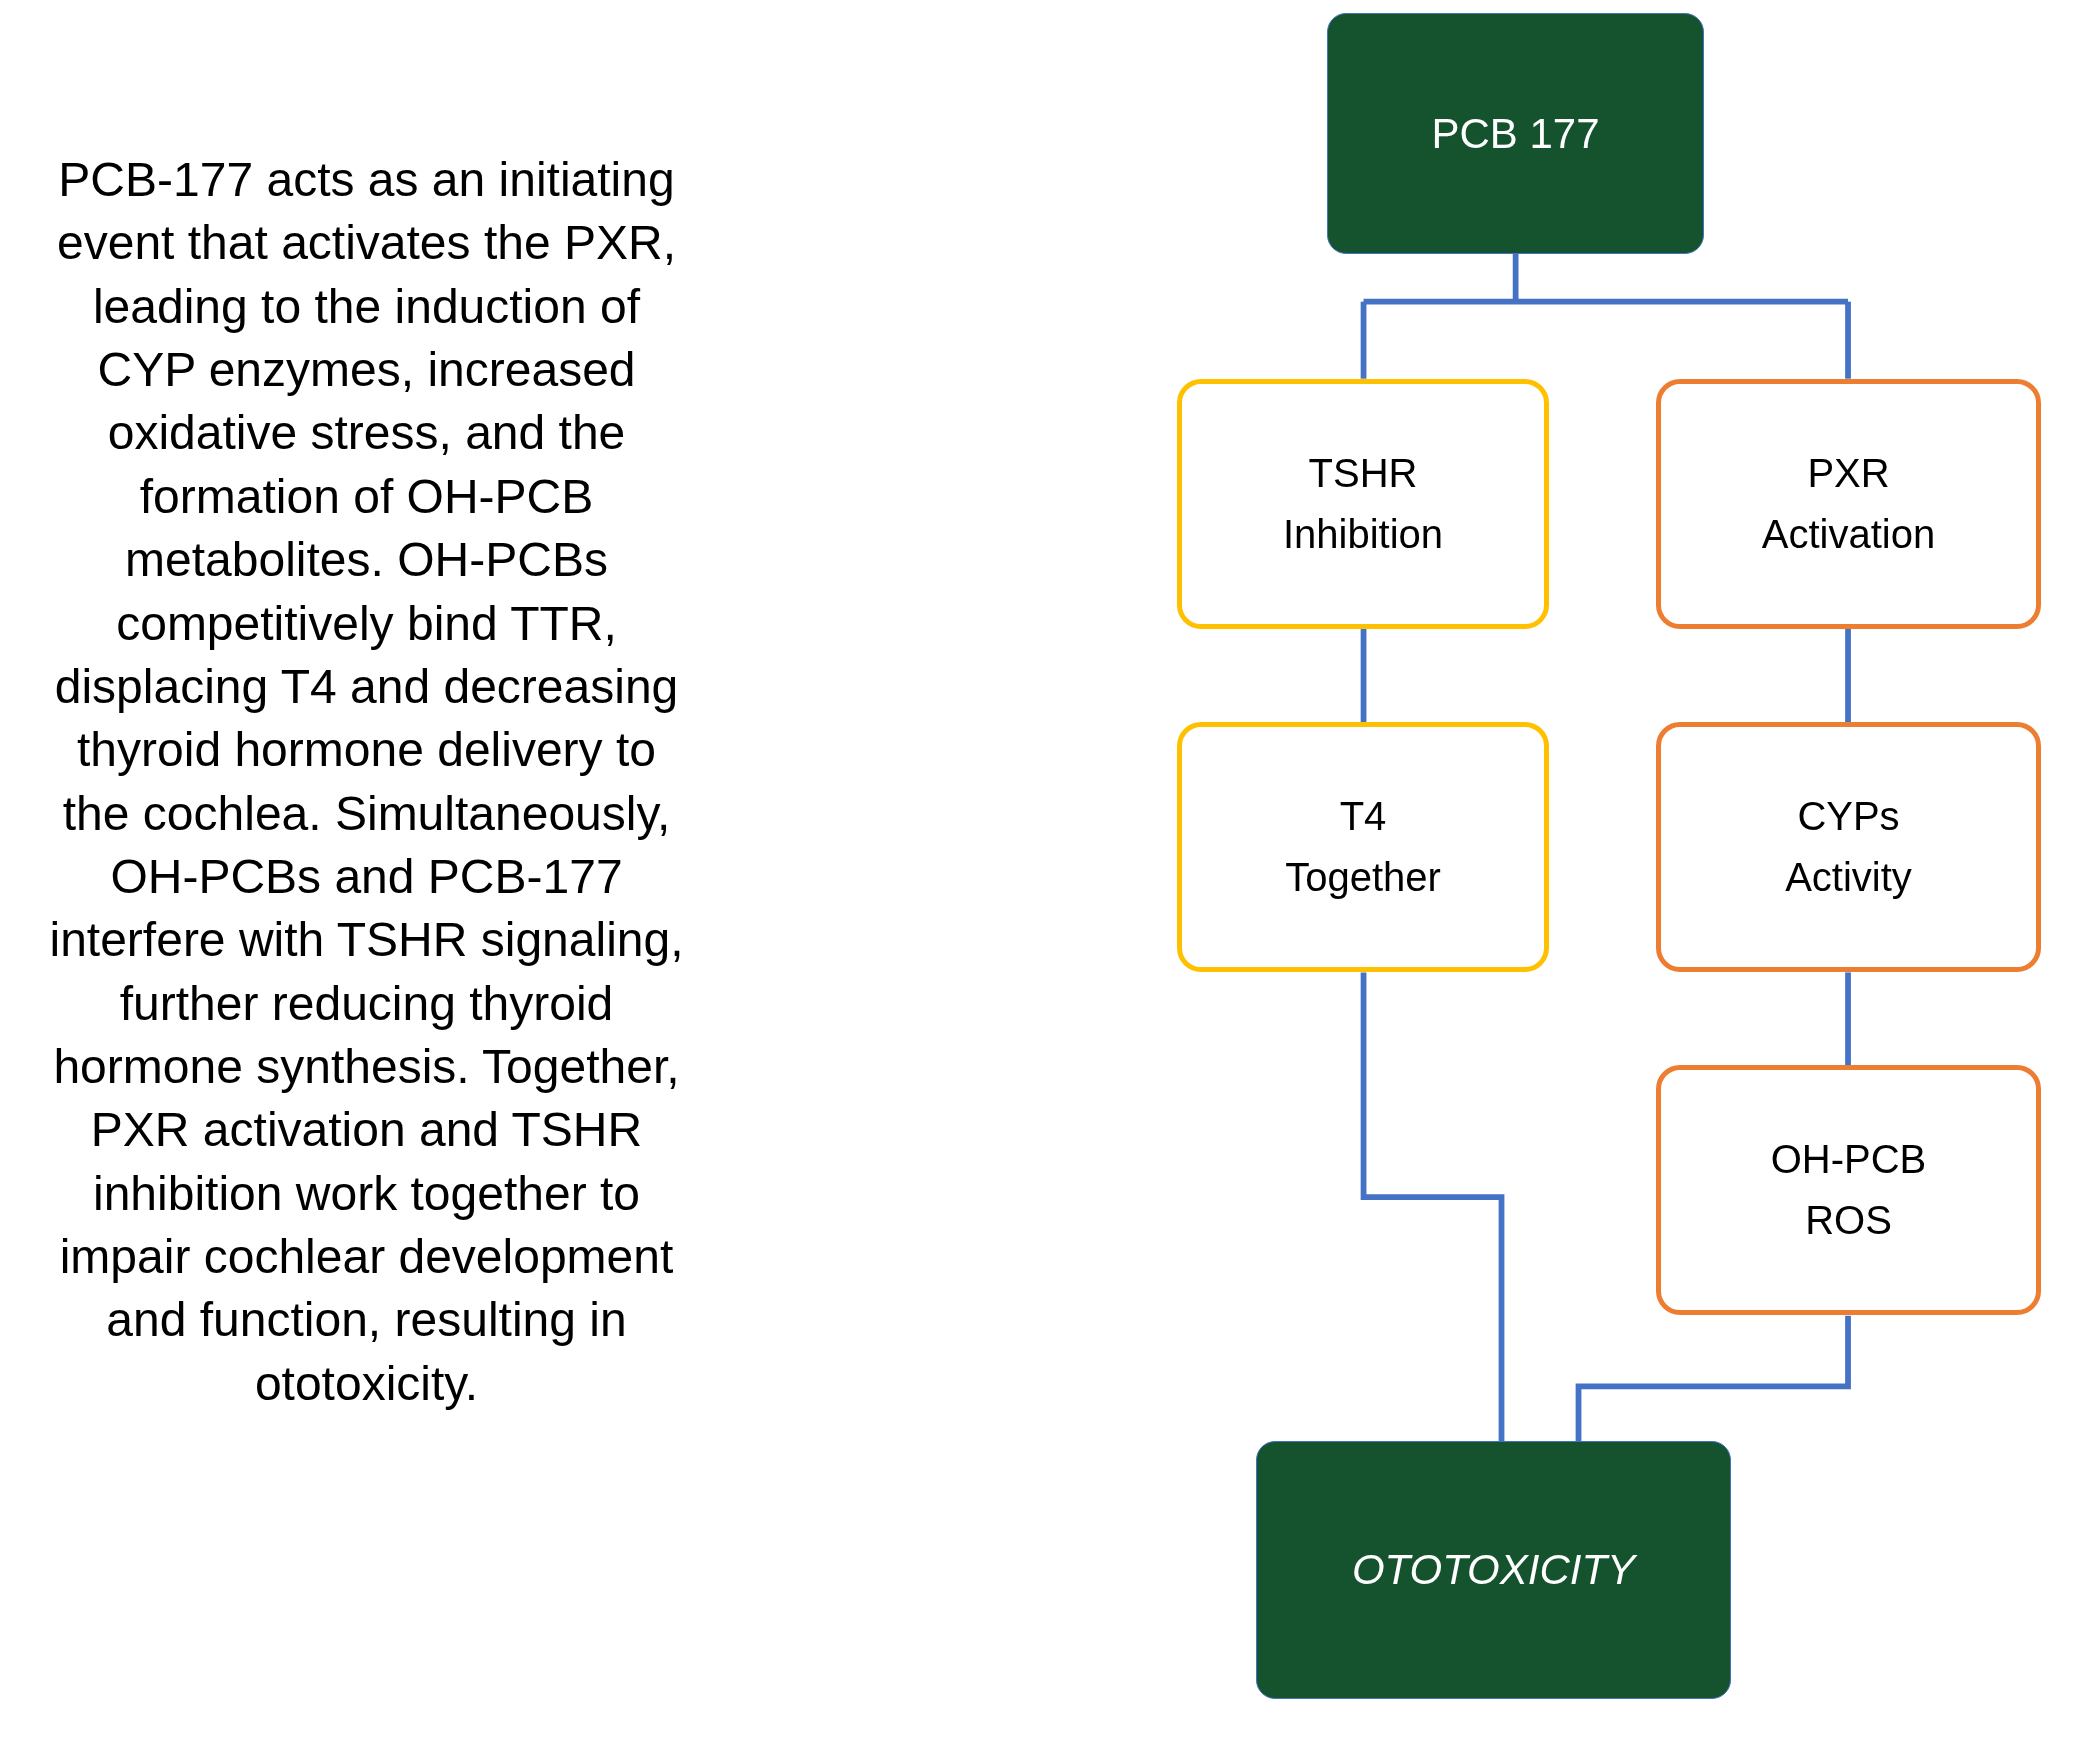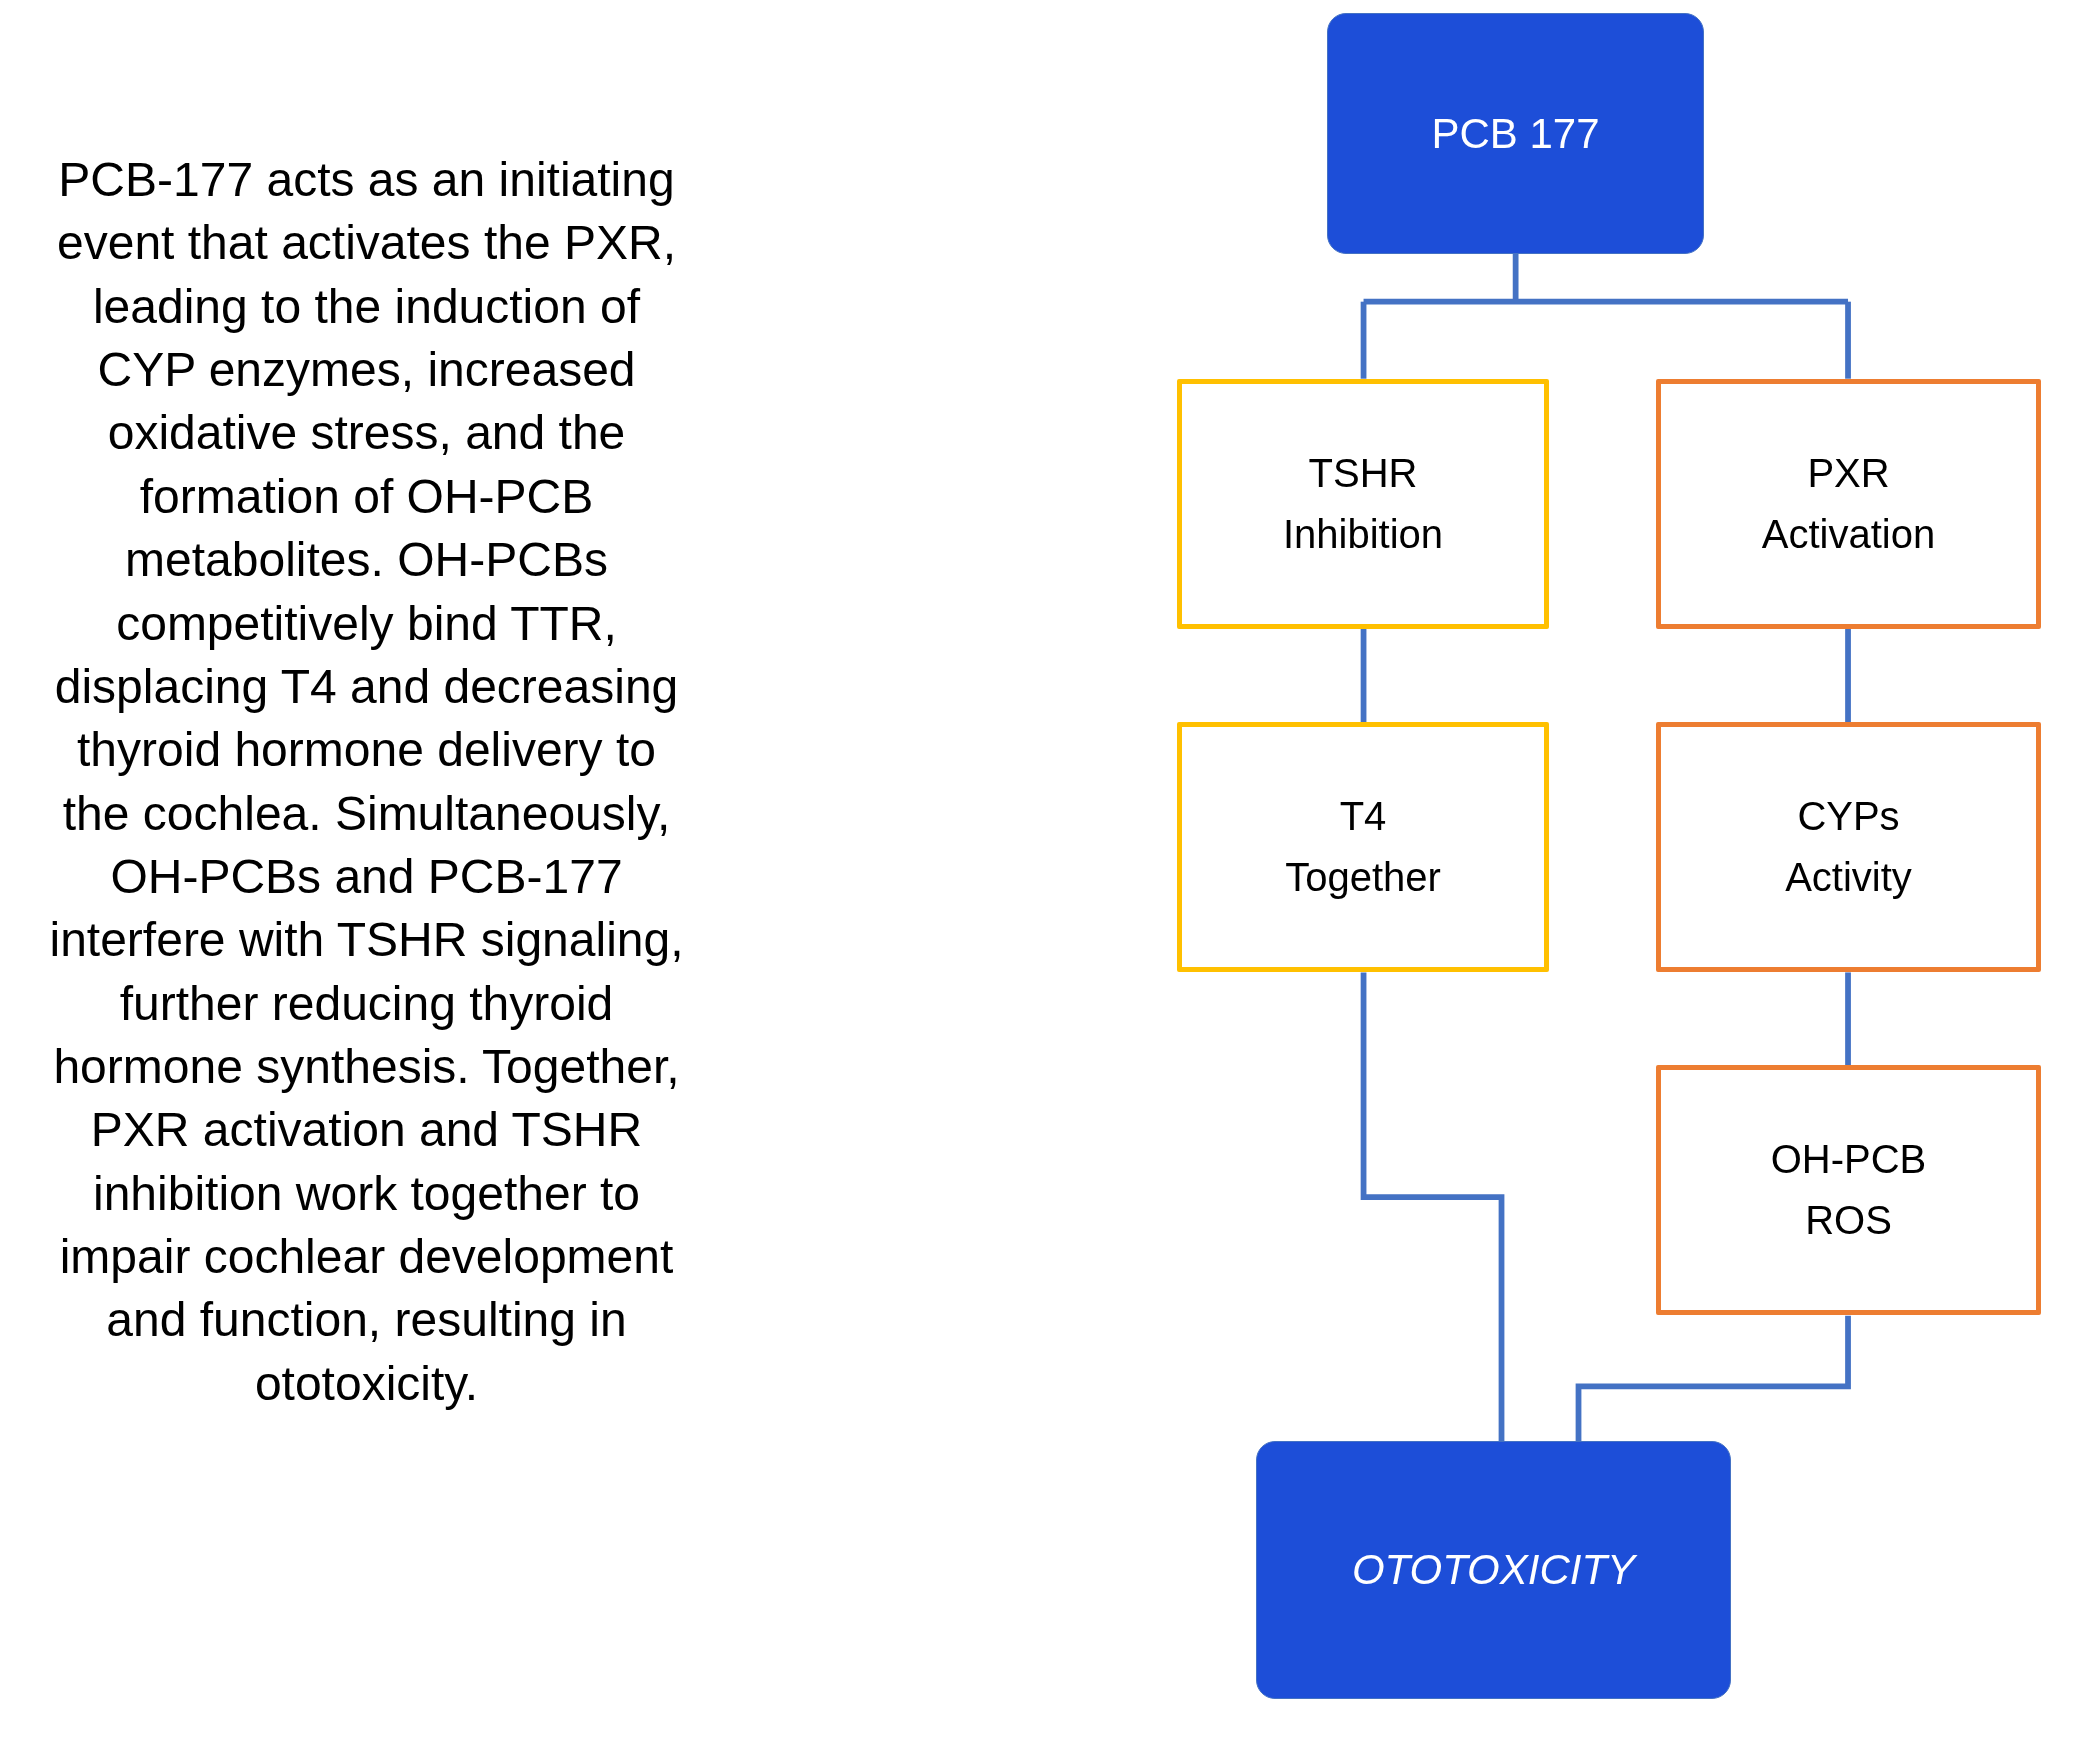--- a/index.html
+++ b/index.html
@@ -47,31 +47,31 @@
   }
 
   .node {
     position: absolute;
     box-sizing: border-box;
     display: flex;
     flex-direction: column;
     align-items: center;
     justify-content: center;
     text-align: center;
-    border-radius: 2px;
+    border-radius: 24px;
   }
 
   .node .line {
     display: block;
     width: 100%;
   }
 
   
   .node-filled {
-    background: #1d4ed8;
+    background: #14532d;
     border: 1.9px solid #4472c4;
     color: #ffffff;
     font-size: 42px;
     border-radius: 19px;
   }
 
   
   .node-yellow {
     background: #ffffff;
     border: 5.1px solid #ffc000;

